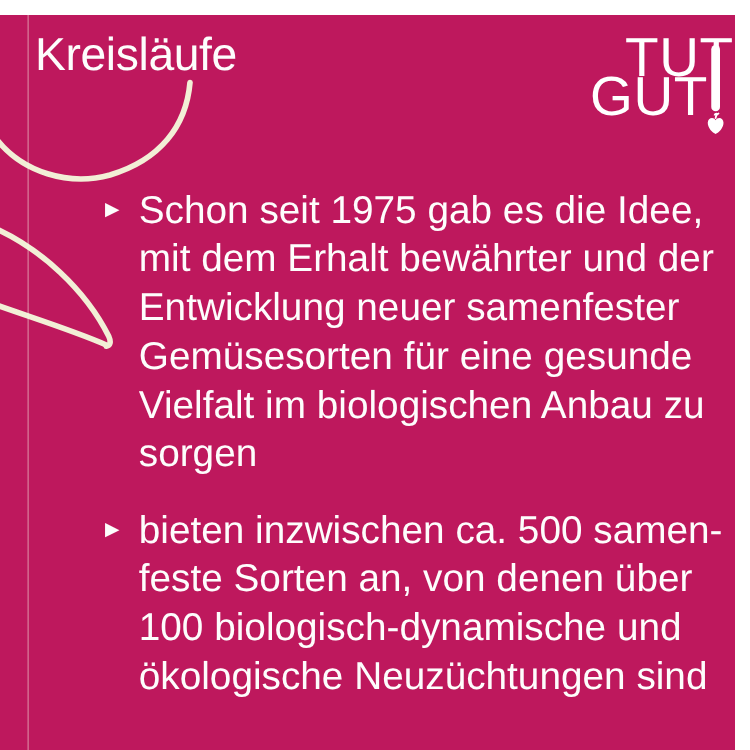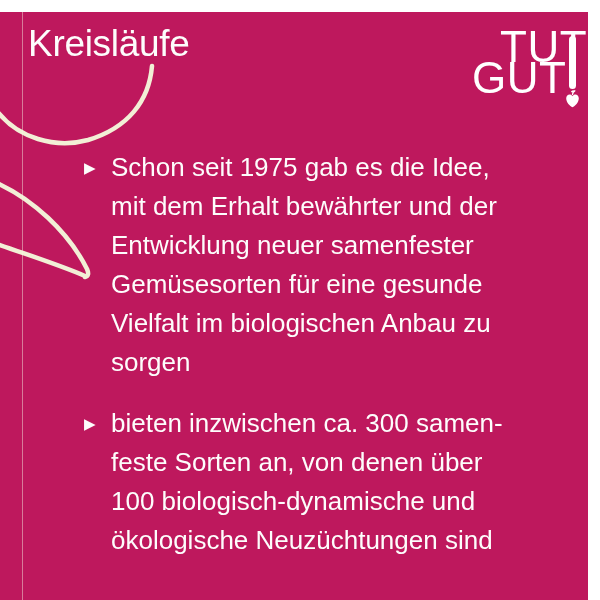--- a/index.html
+++ b/index.html
@@ -72,21 +72,21 @@
   .bullet-marker {
     flex: 0 0 auto;
     width: 16px;
     font-size: 15px;
     line-height: 39px;
     color: #FDFDFC;
     text-align: left;
   }
   .bullet-text {
     flex: 1 1 auto;
-    font-size: 26px;
+    font-size: 31px;
     line-height: 39px;
     letter-spacing: 0px;
     color: #FDFDFC;
     white-space: pre-line;
   }
 </style>
 </head>
 <body>
 
 <div class="slide">
@@ -121,21 +121,21 @@
       <span class="bullet-text">Schon seit 1975 gab es die Idee,
 mit dem Erhalt bewährter und der
 Entwicklung neuer samenfester
 Gemüsesorten für eine gesunde
 Vielfalt im biologischen Anbau zu
 sorgen</span>
     </div>
 
     <div class="bullet">
       <span class="bullet-marker">▶</span>
-      <span class="bullet-text">bieten inzwischen ca. 300 samen-
+      <span class="bullet-text">bieten inzwischen ca. 500 samen-
 feste Sorten an, von denen über
 100 biologisch-dynamische und
 ökologische Neuzüchtungen sind</span>
     </div>
 
   </div>
 
 </div>
 
 </body></html>

